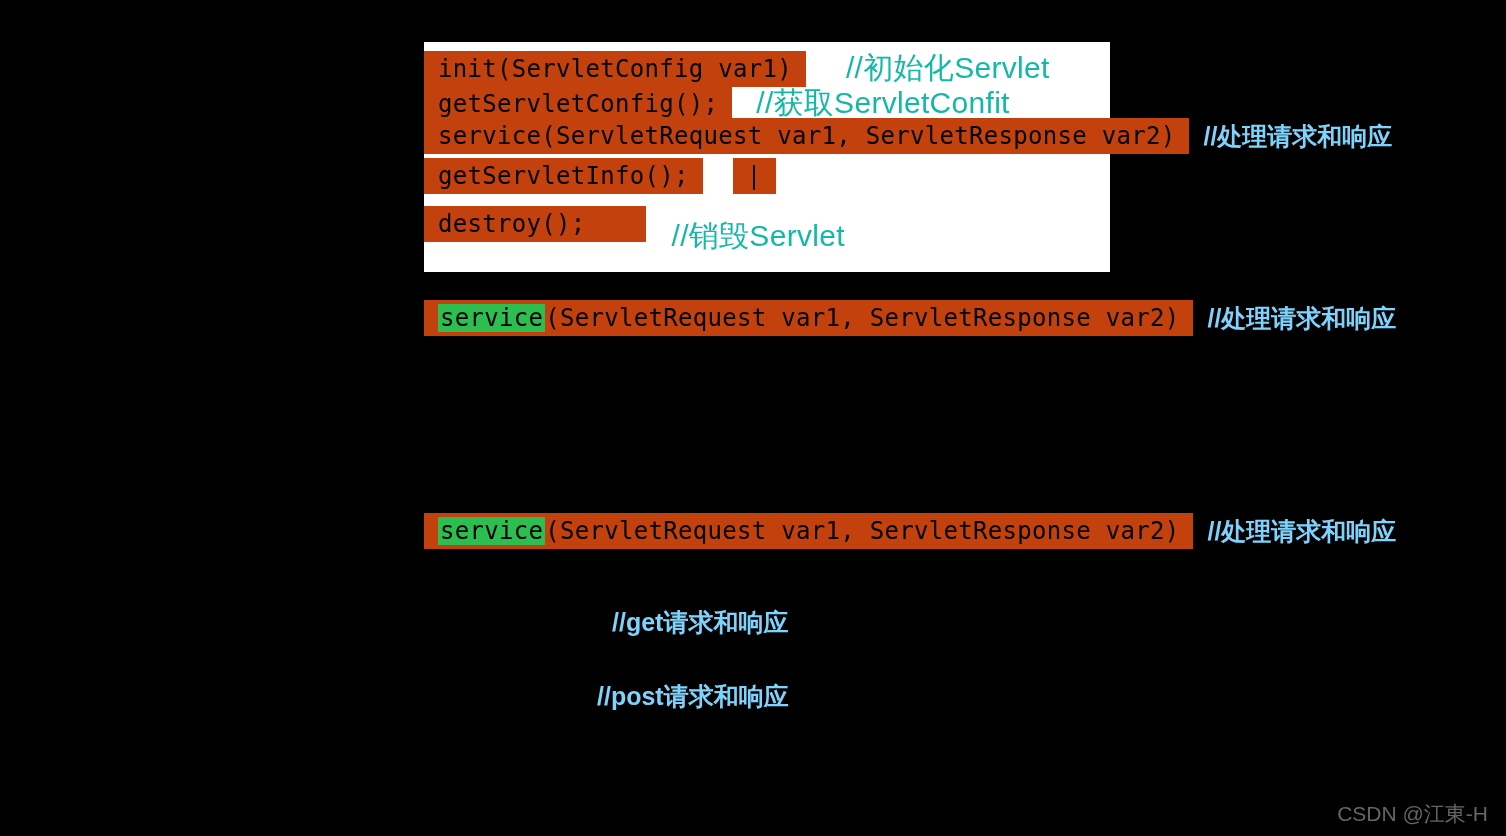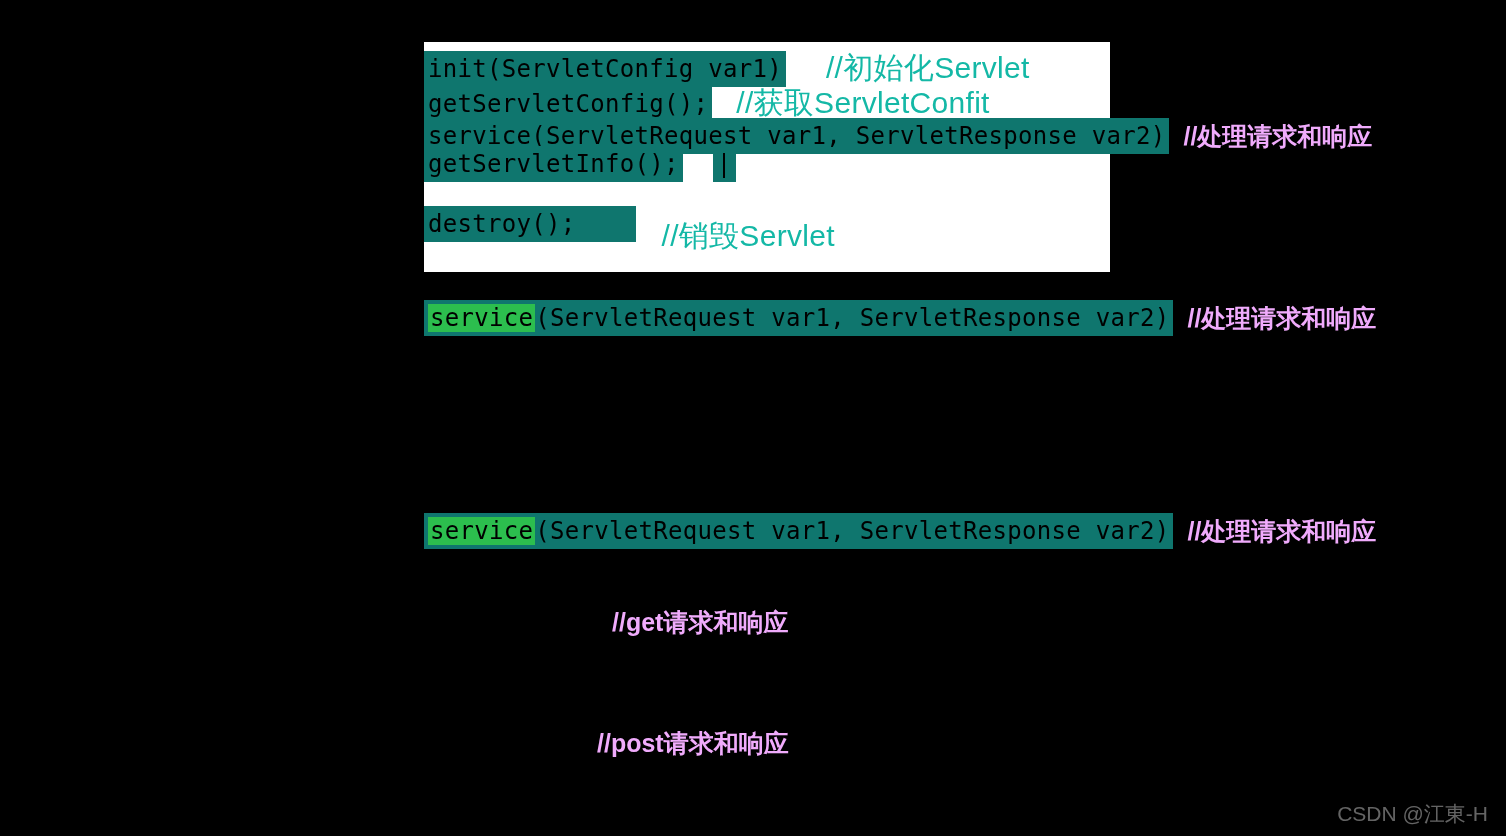--- a/index.html
+++ b/index.html
@@ -13,37 +13,37 @@
     overflow: hidden;
   }
   .row {
     display: flex;
     align-items: center;
     position: absolute;
     left: 424px;
     white-space: nowrap;
   }
   .code {
-    background: #0f766e;
+    background: #c2410c;
     font-family: Menlo, Monaco, Consolas, monospace;
     font-size: 24px;
-    padding: 1px 4px;
+    padding: 1px 14px;
     line-height: 34px;
     letter-spacing: 0.3px;
   }
   .ann-green {
     color: #14b8a6;
     font-family: -apple-system, "Helvetica Neue", Arial, sans-serif;
     font-size: 30px;
     font-weight: 500;
     letter-spacing: 0.3px;
     margin-left: 24px;
   }
   .ann-red {
-    color: #f0abfc;
+    color: #7dd3fc;
     font-family: -apple-system, "Helvetica Neue", Arial, sans-serif;
     font-size: 25px;
     font-weight: 700;
     margin-left: 14px;
     white-space: nowrap;
   }
   .hi {
     background: #2cbe4e;
     color: #000;
     padding: 0 2px;
@@ -75,21 +75,21 @@
 <div class="row" style="top:83px;">
   <span class="code">getServletConfig();</span>
   <span class="ann-green" style="">//获取ServletConfit</span>
 </div>
 
 <div class="row" style="top:118px;">
   <span class="code">service(ServletRequest var1, ServletResponse var2)</span>
   <span class="ann-red">//处理请求和响应</span>
 </div>
 
-<div class="row" style="top:146px;text-align:center;">
+<div class="row" style="top:158px;text-align:center;">
   <span class="code">getServletInfo();</span>
   <span class="code" style="margin-left:30px;">|</span>
 </div>
 
 <div class="row" style="top:191px;gap:20px;">
   <span class="code" style="padding-right:60px;">destroy();</span>
   <span class="ann-green" style="margin-left:6px;margin-top:25px;">//销毁Servlet</span>
 </div>
 
 <div class="row" style="top:300px;">
@@ -103,17 +103,17 @@
   <span class="code">
     <span class="hi">service</span><span>(ServletRequest var1, ServletResponse var2)</span>
   </span>
   <span class="ann-red">//处理请求和响应</span>
 </div>
 
 <div class="row" style="top:606px; left:612px;">
   <span class="ann-red" style="margin-left:0;">//get请求和响应</span>
 </div>
 
-<div class="row" style="top:727px; left:597px;">
+<div class="row" style="top:680px; left:597px;">
   <span class="ann-red" style="margin-left:0;">//post请求和响应</span>
 </div>
 
 <div class="watermark">CSDN @江東-H</div>
 
 </body></html>

